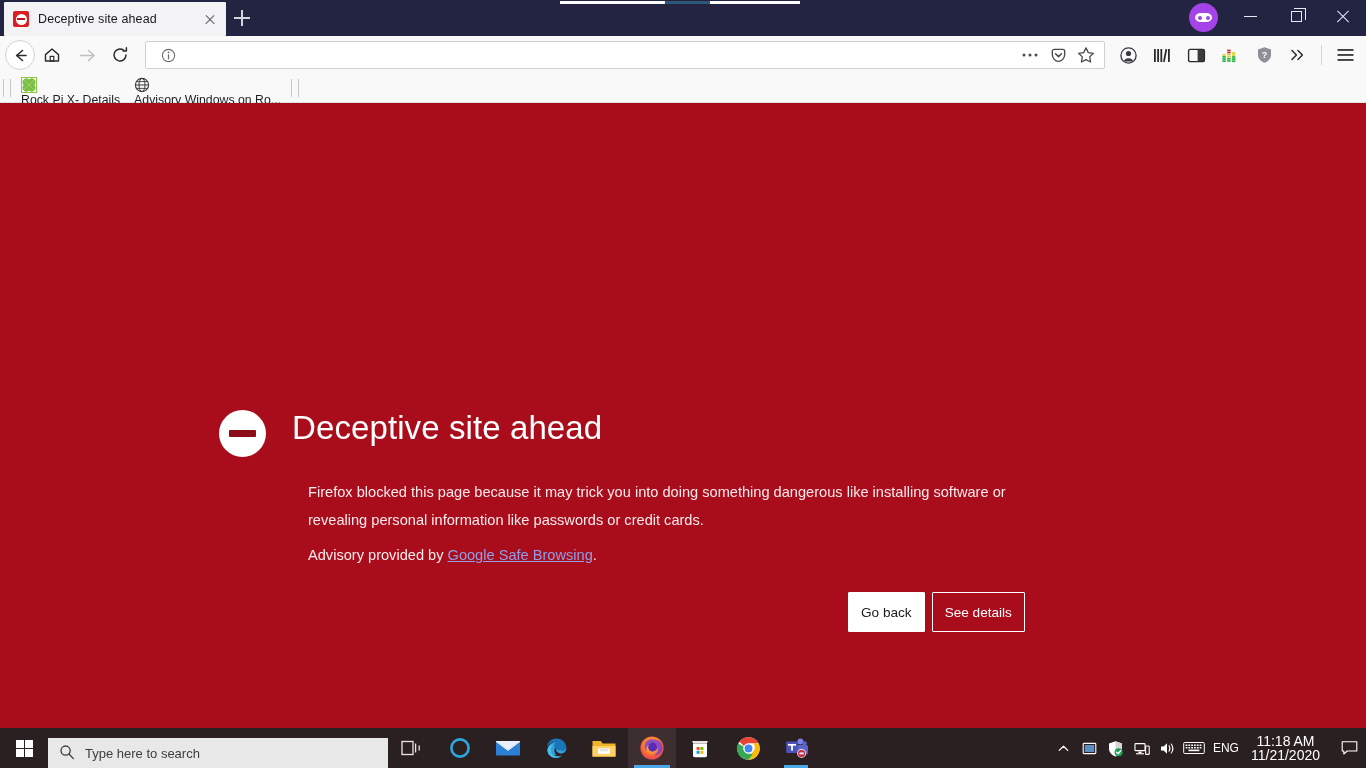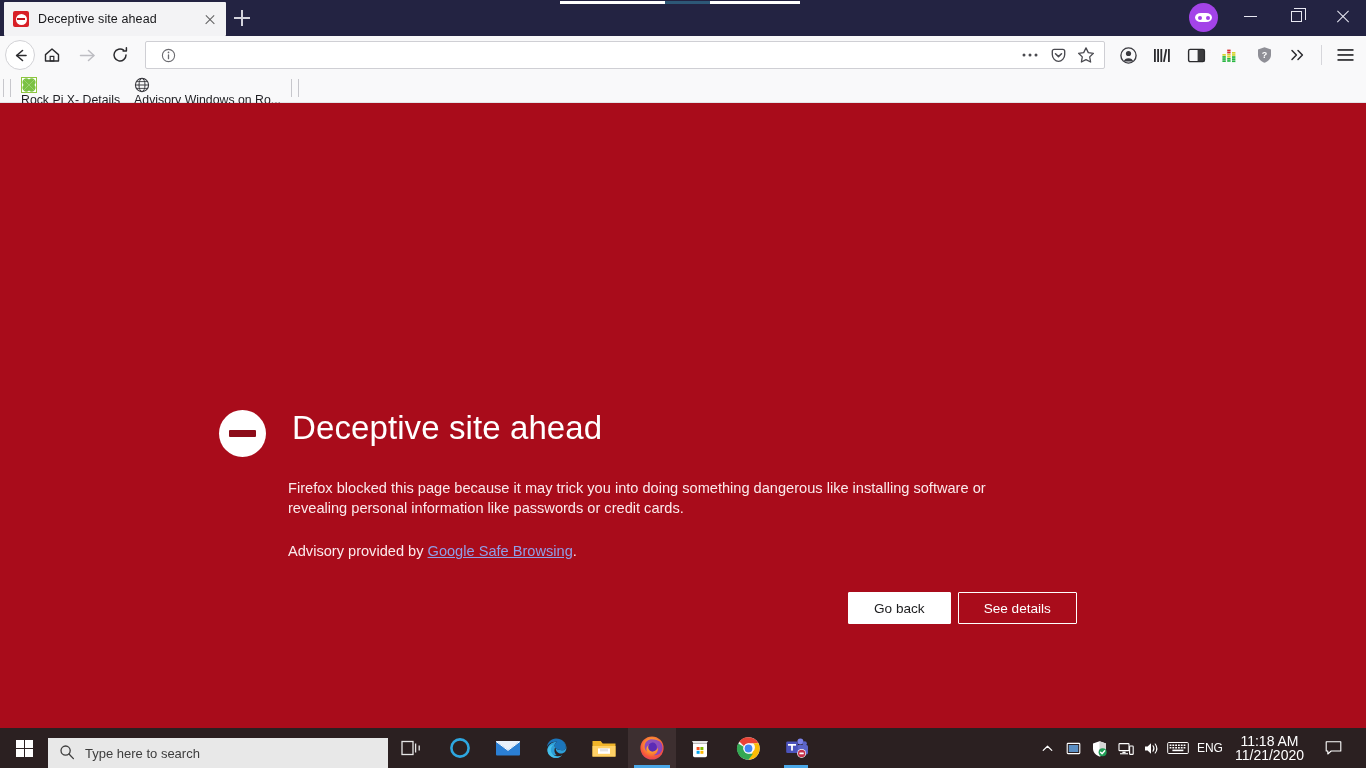--- a/index.html
+++ b/index.html
@@ -165,32 +165,32 @@
     border-radius: 50%; background: #ffffff;
     display: flex; align-items: center; justify-content: center;
   }
   .blockicon .bar { width: 27px; height: 7px; background: #8c0c19; border-radius: 1px; }
   .pagetitle {
     position: absolute; left: 292px; top: 303px;
     font-size: 33px; font-weight: 300; color: #ffffff;
     letter-spacing: .1px; line-height: 44px;
   }
   .para {
-    position: absolute; left: 288px; width: 730px;
-    font-size: 14.6px; line-height: 20px; color: #fbeaec;
+    position: absolute; left: 308px; width: 730px;
+    font-size: 14.6px; line-height: 28px; color: #fbeaec;
   }
   .para1 { top: 375px; }
   .para2 { top: 430px; margin-top: 8px; }
   .para2 a { color: #8f9fe8; text-decoration: underline; }
   .btnrow {
     position: absolute; left: 848px; top: 489px;
     display: flex; gap: 7px;
   }
   .btn {
-    height: 32px; padding: 0 25px; font-size: 13.6px;
+    height: 40px; padding: 0 12px; font-size: 13.6px;
     display: flex; align-items: center; justify-content: center;
     border-radius: 1px; cursor: default;
   }
   .btn-primary { background: #ffffff; color: #1c1c1e; border: 1px solid #ffffff; }
   .btn-ghost { background: transparent; color: #ffffff; border: 1px solid #ffffff; }
 
   
   .taskbar {
     position: absolute; left: 0; top: 728px; width: 1366px; height: 40px;
     background: #2b2021; display: flex; align-items: flex-end;
@@ -216,21 +216,21 @@
   .tbicon.active { background: #3d2f30; }
   .tbicon.active::after {
     content: ""; position: absolute; left: 6px; bottom: 0; width: 36px; height: 3px;
     background: #4aa8e8;
   }
   .tbicon.running::after {
     content: ""; position: absolute; left: 12px; bottom: 0; width: 24px; height: 3px;
     background: #4aa8e8;
   }
   .tray {
-    position: absolute; right: 16px; top: 0; height: 40px;
+    position: absolute; right: 0; top: 0; height: 40px;
     display: flex; align-items: center; color: #ffffff;
   }
   .tray .tico { width: 26px; height: 40px; display: flex; align-items: center; justify-content: center; }
   .tray .lang { font-size: 12px; padding: 0 10px 0 6px; color: #ffffff; }
   .tray .clock {
     font-size: 14px; line-height: 14px; text-align: center; padding: 0 12px 0 2px;
     color: #ffffff;
   }
   .tray .notif { width: 34px; height: 40px; display: flex; align-items: center; justify-content: center; }
 </style>

